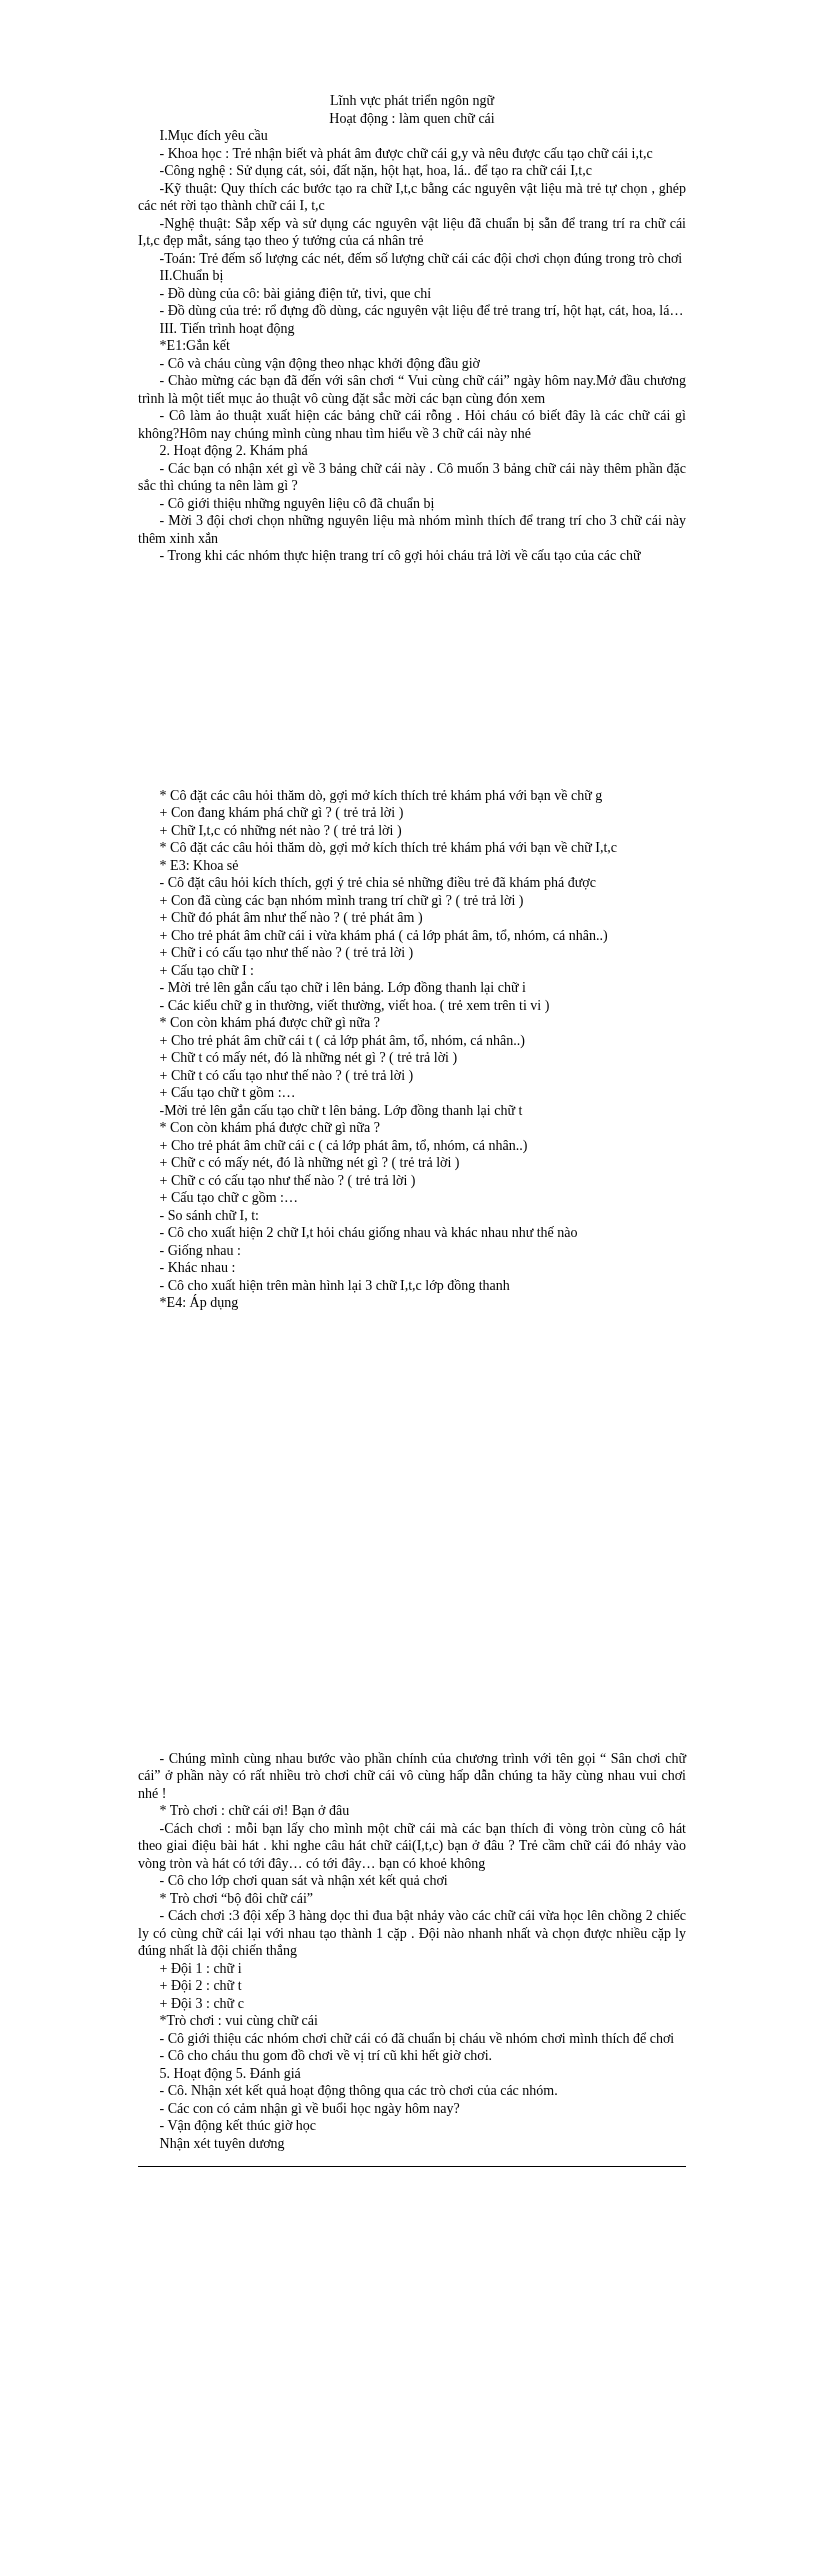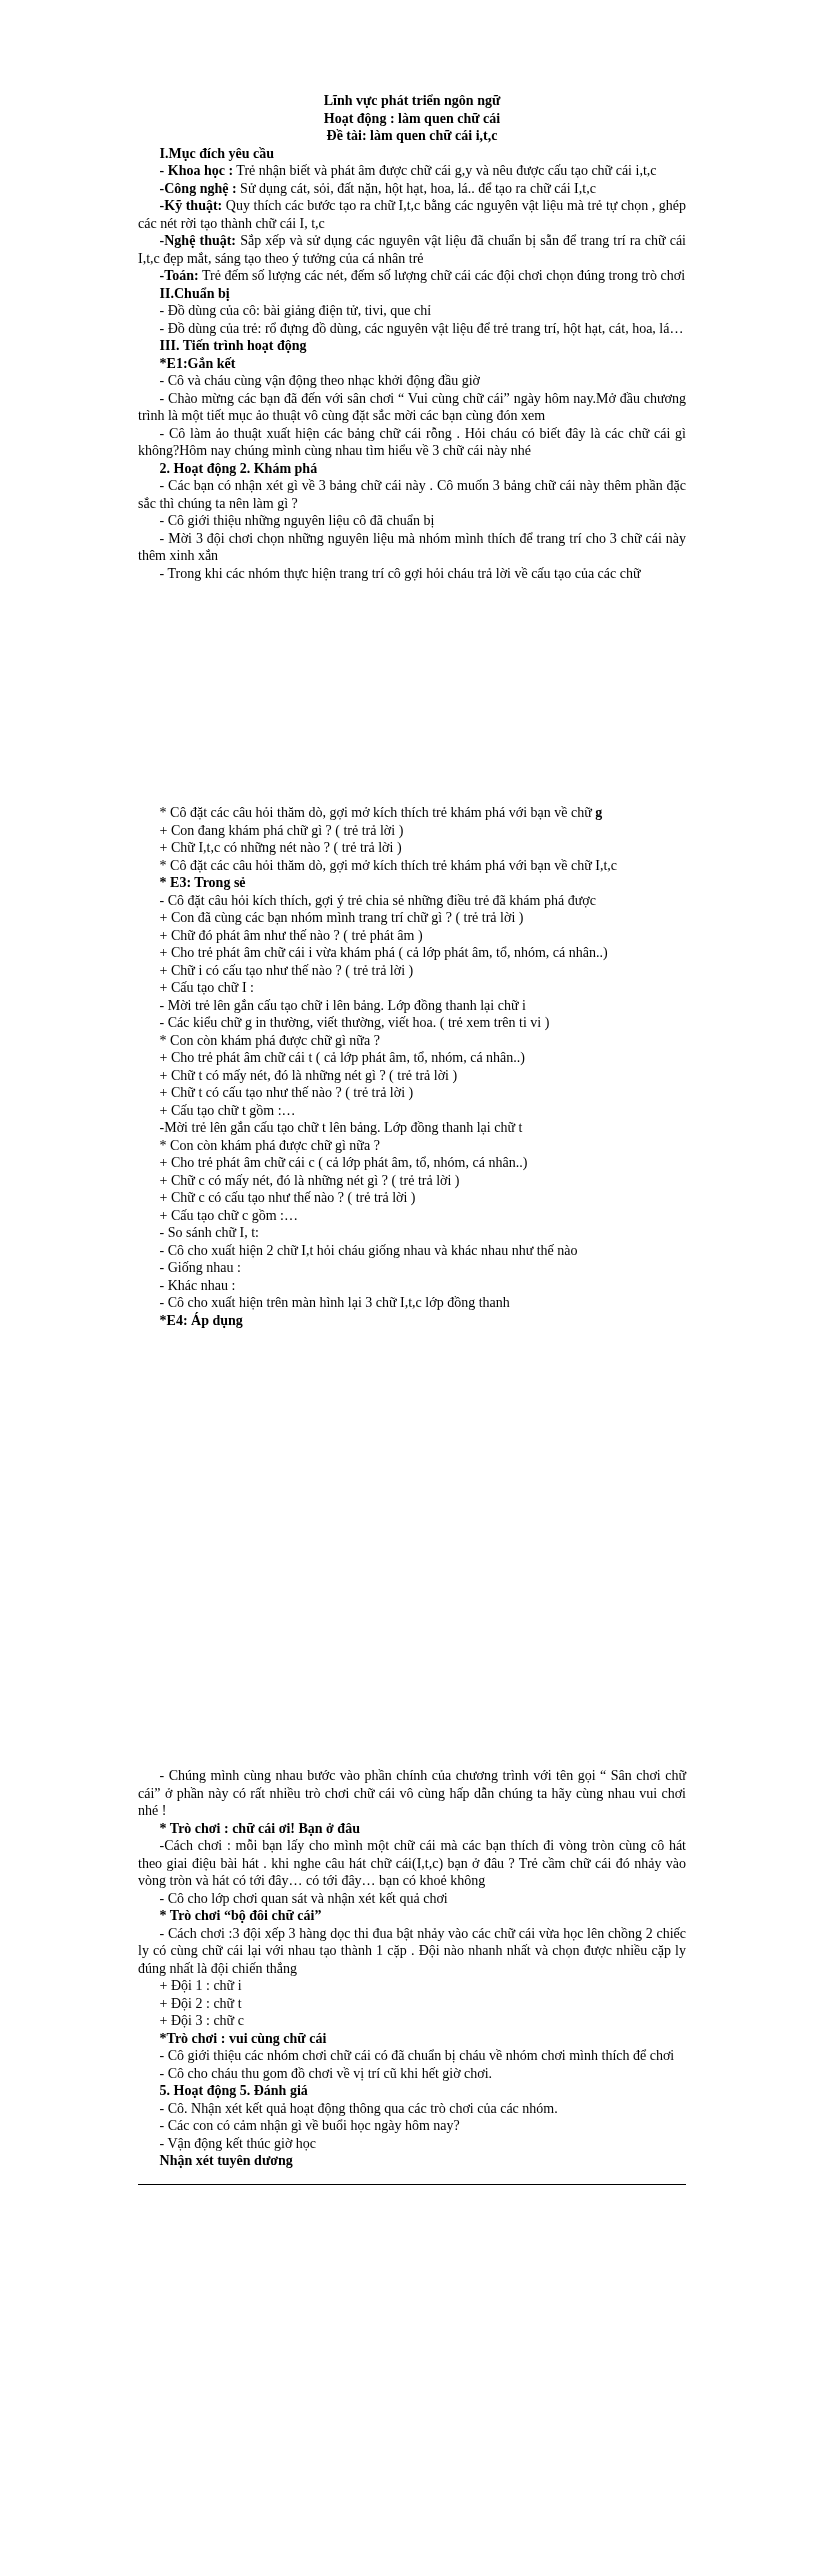--- a/index.html
+++ b/index.html
@@ -26,40 +26,39 @@
     padding: 0;
     text-indent: 21.6px;
     text-align: justify;
   }
   p.title {
     text-align: center;
     text-indent: 0;
     font-weight: bold;
   }
   .b {
-    font-weight: bold;
+    font-weight: normal;
   }
   .spacer {
     width: 100%;
   }
   .rule {
     margin-top: 14.4px;
     width: 100%;
     border-top: 1px solid #000000;
     height: 0;
   }
 </style>
 </head>
 <body>
 
 <div class="page">
   <div class="content">
       <p class="title"><span class="b">Lĩnh vực phát triển ngôn ngữ</span></p>
       <p class="title"><span class="b">Hoạt động : làm quen chữ cái</span></p>
-      <p class="title"><span class="b">Đề tài: làm quen chữ cái i,t,c</span></p>
       <p class="para"><span class="b">I.Mục đích yêu cầu</span></p>
       <p class="para"><span class="b">- Khoa học :</span><span> Trẻ nhận biết và phát âm được chữ cái g,y và nêu được cấu tạo chữ cái i,t,c</span></p>
       <p class="para"><span class="b">-Công nghệ :</span><span> Sử dụng cát, sỏi, đất nặn, hột hạt, hoa, lá.. để tạo ra chữ cái I,t,c</span></p>
       <p class="para"><span class="b">-Kỹ thuật:</span><span> Quy thích các bước tạo ra chữ I,t,c bằng các nguyên vật liệu mà trẻ tự chọn , ghép các nét rời tạo thành chữ cái I, t,c</span></p>
       <p class="para"><span class="b">-Nghệ thuật:</span><span> Sắp xếp và sử dụng các nguyên vật liệu đã chuẩn bị sẵn để trang trí ra chữ cái I,t,c đẹp mắt, sáng tạo theo ý tưởng của cá nhân trẻ</span></p>
       <p class="para"><span class="b">-Toán:</span><span> Trẻ đếm số lượng các nét, đếm số lượng chữ cái các đội chơi chọn đúng trong trò chơi</span></p>
       <p class="para"><span class="b">II.Chuẩn bị</span></p>
       <p class="para"><span>- Đồ dùng của cô: bài giảng điện tử, tivi, que chỉ</span></p>
       <p class="para"><span>- Đồ dùng của trẻ: rổ đựng đồ dùng, các nguyên vật liệu để trẻ trang trí, hột hạt, cát, hoa, lá…</span></p>
       <p class="para"><span class="b">III. Tiến trình hoạt động</span></p>
@@ -70,21 +69,21 @@
       <p class="para"><span class="b">2. Hoạt động 2. Khám phá</span></p>
       <p class="para"><span>- Các bạn có nhận xét gì về 3 bảng chữ cái này . Cô muốn 3 bảng chữ cái này thêm phần đặc sắc thì chúng ta nên làm gì ?</span></p>
       <p class="para"><span>- Cô giới thiệu những nguyên liệu cô đã chuẩn bị</span></p>
       <p class="para"><span>- Mời 3 đội chơi chọn những nguyên liệu mà nhóm mình thích để trang trí cho 3 chữ cái này thêm xinh xắn</span></p>
       <p class="para"><span>- Trong khi các nhóm thực hiện trang trí cô gợi hỏi cháu trả lời về cấu tạo của các chữ</span></p>
       <div class="spacer" style="height: 222px;"></div>
       <p class="para"><span>* Cô đặt các câu hỏi thăm dò, gợi mở kích thích trẻ khám phá với bạn về chữ </span><span class="b">g</span></p>
       <p class="para"><span>+ Con đang khám phá chữ gì ? ( trẻ trả lời )</span></p>
       <p class="para"><span>+ Chữ I,t,c có những nét nào ?  ( trẻ trả lời )</span></p>
       <p class="para"><span>* Cô đặt các câu hỏi thăm dò, gợi mở kích thích trẻ khám phá với bạn về chữ I,t,c</span></p>
-      <p class="para"><span class="b">* E3: Trong sẻ</span></p>
+      <p class="para"><span class="b">* E3: Khoa sẻ</span></p>
       <p class="para"><span>- Cô đặt câu hỏi kích thích, gợi ý trẻ chia sẻ những điều trẻ đã khám phá được</span></p>
       <p class="para"><span>+ Con đã cùng các bạn nhóm mình trang trí chữ gì ? ( trẻ trả lời )</span></p>
       <p class="para"><span>+ Chữ đó phát âm như thế nào ? ( trẻ phát âm )</span></p>
       <p class="para"><span>+ Cho trẻ phát âm chữ cái i vừa khám phá ( cả lớp phát âm, tổ, nhóm, cá nhân..)</span></p>
       <p class="para"><span>+ Chữ i có cấu tạo như thế nào ? ( trẻ trả lời )</span></p>
       <p class="para"><span>+ Cấu tạo chữ I :</span></p>
       <p class="para"><span>- Mời trẻ lên gắn cấu tạo chữ i lên bảng. Lớp đồng thanh lại chữ i</span></p>
       <p class="para"><span>- Các kiểu chữ g in thường, viết thường, viết hoa. ( trẻ xem trên ti vi )</span></p>
       <p class="para"><span>* Con còn khám phá được chữ gì nữa ?</span></p>
       <p class="para"><span>+ Cho trẻ phát âm chữ cái t ( cả lớp phát âm, tổ, nhóm, cá nhân..)</span></p>

